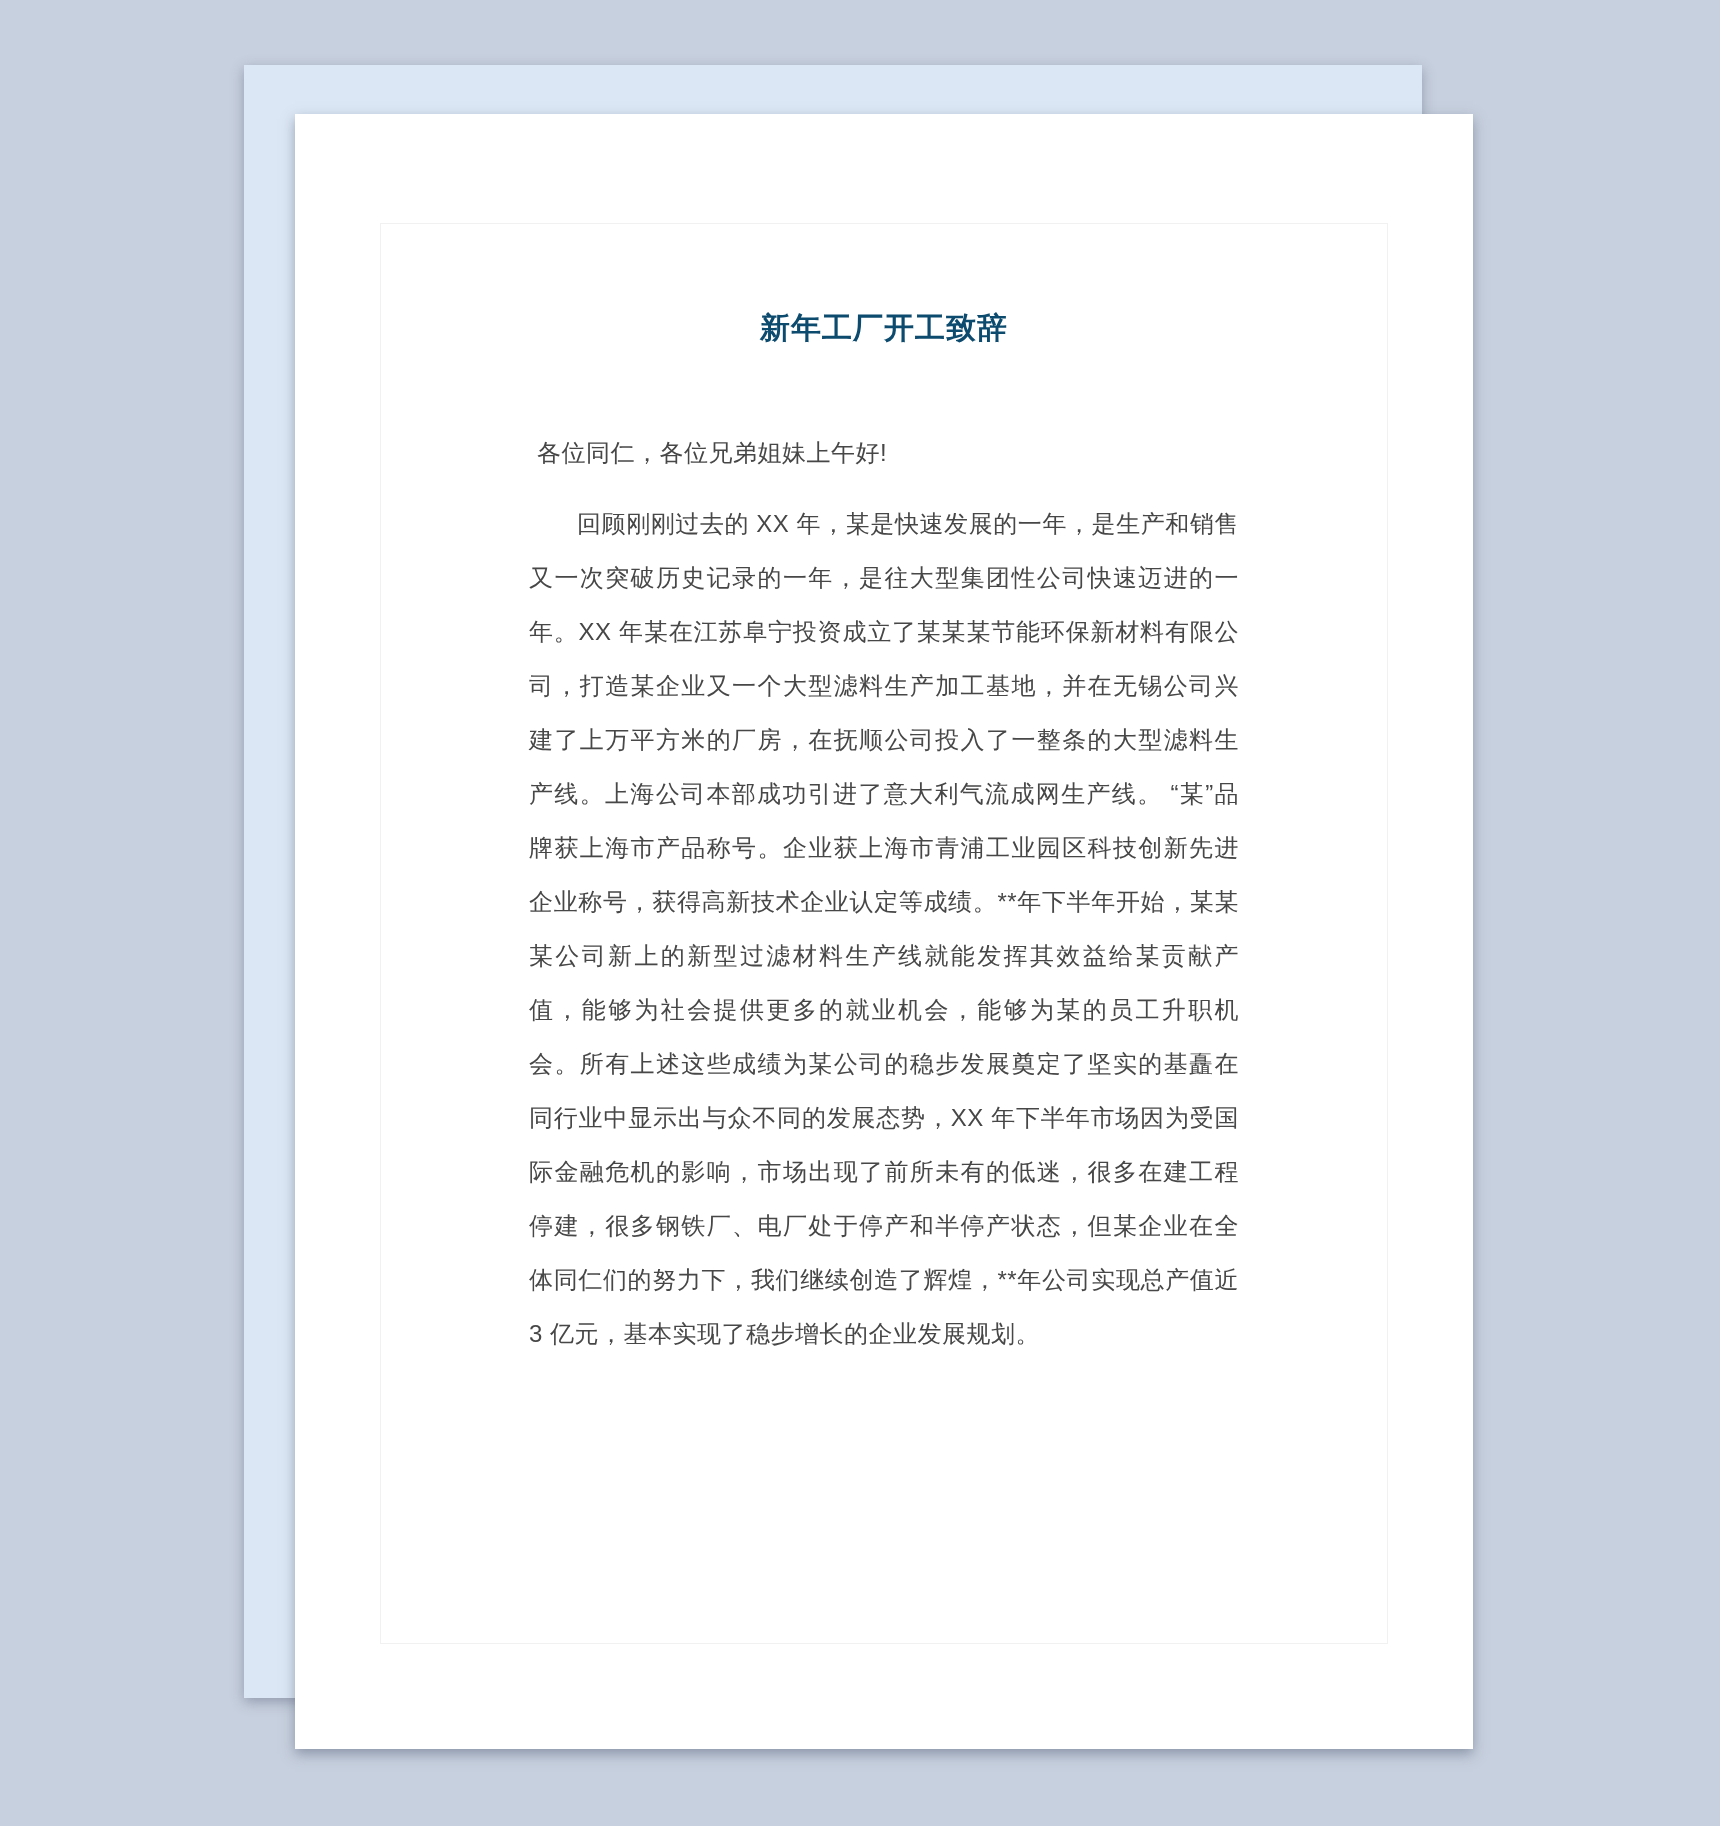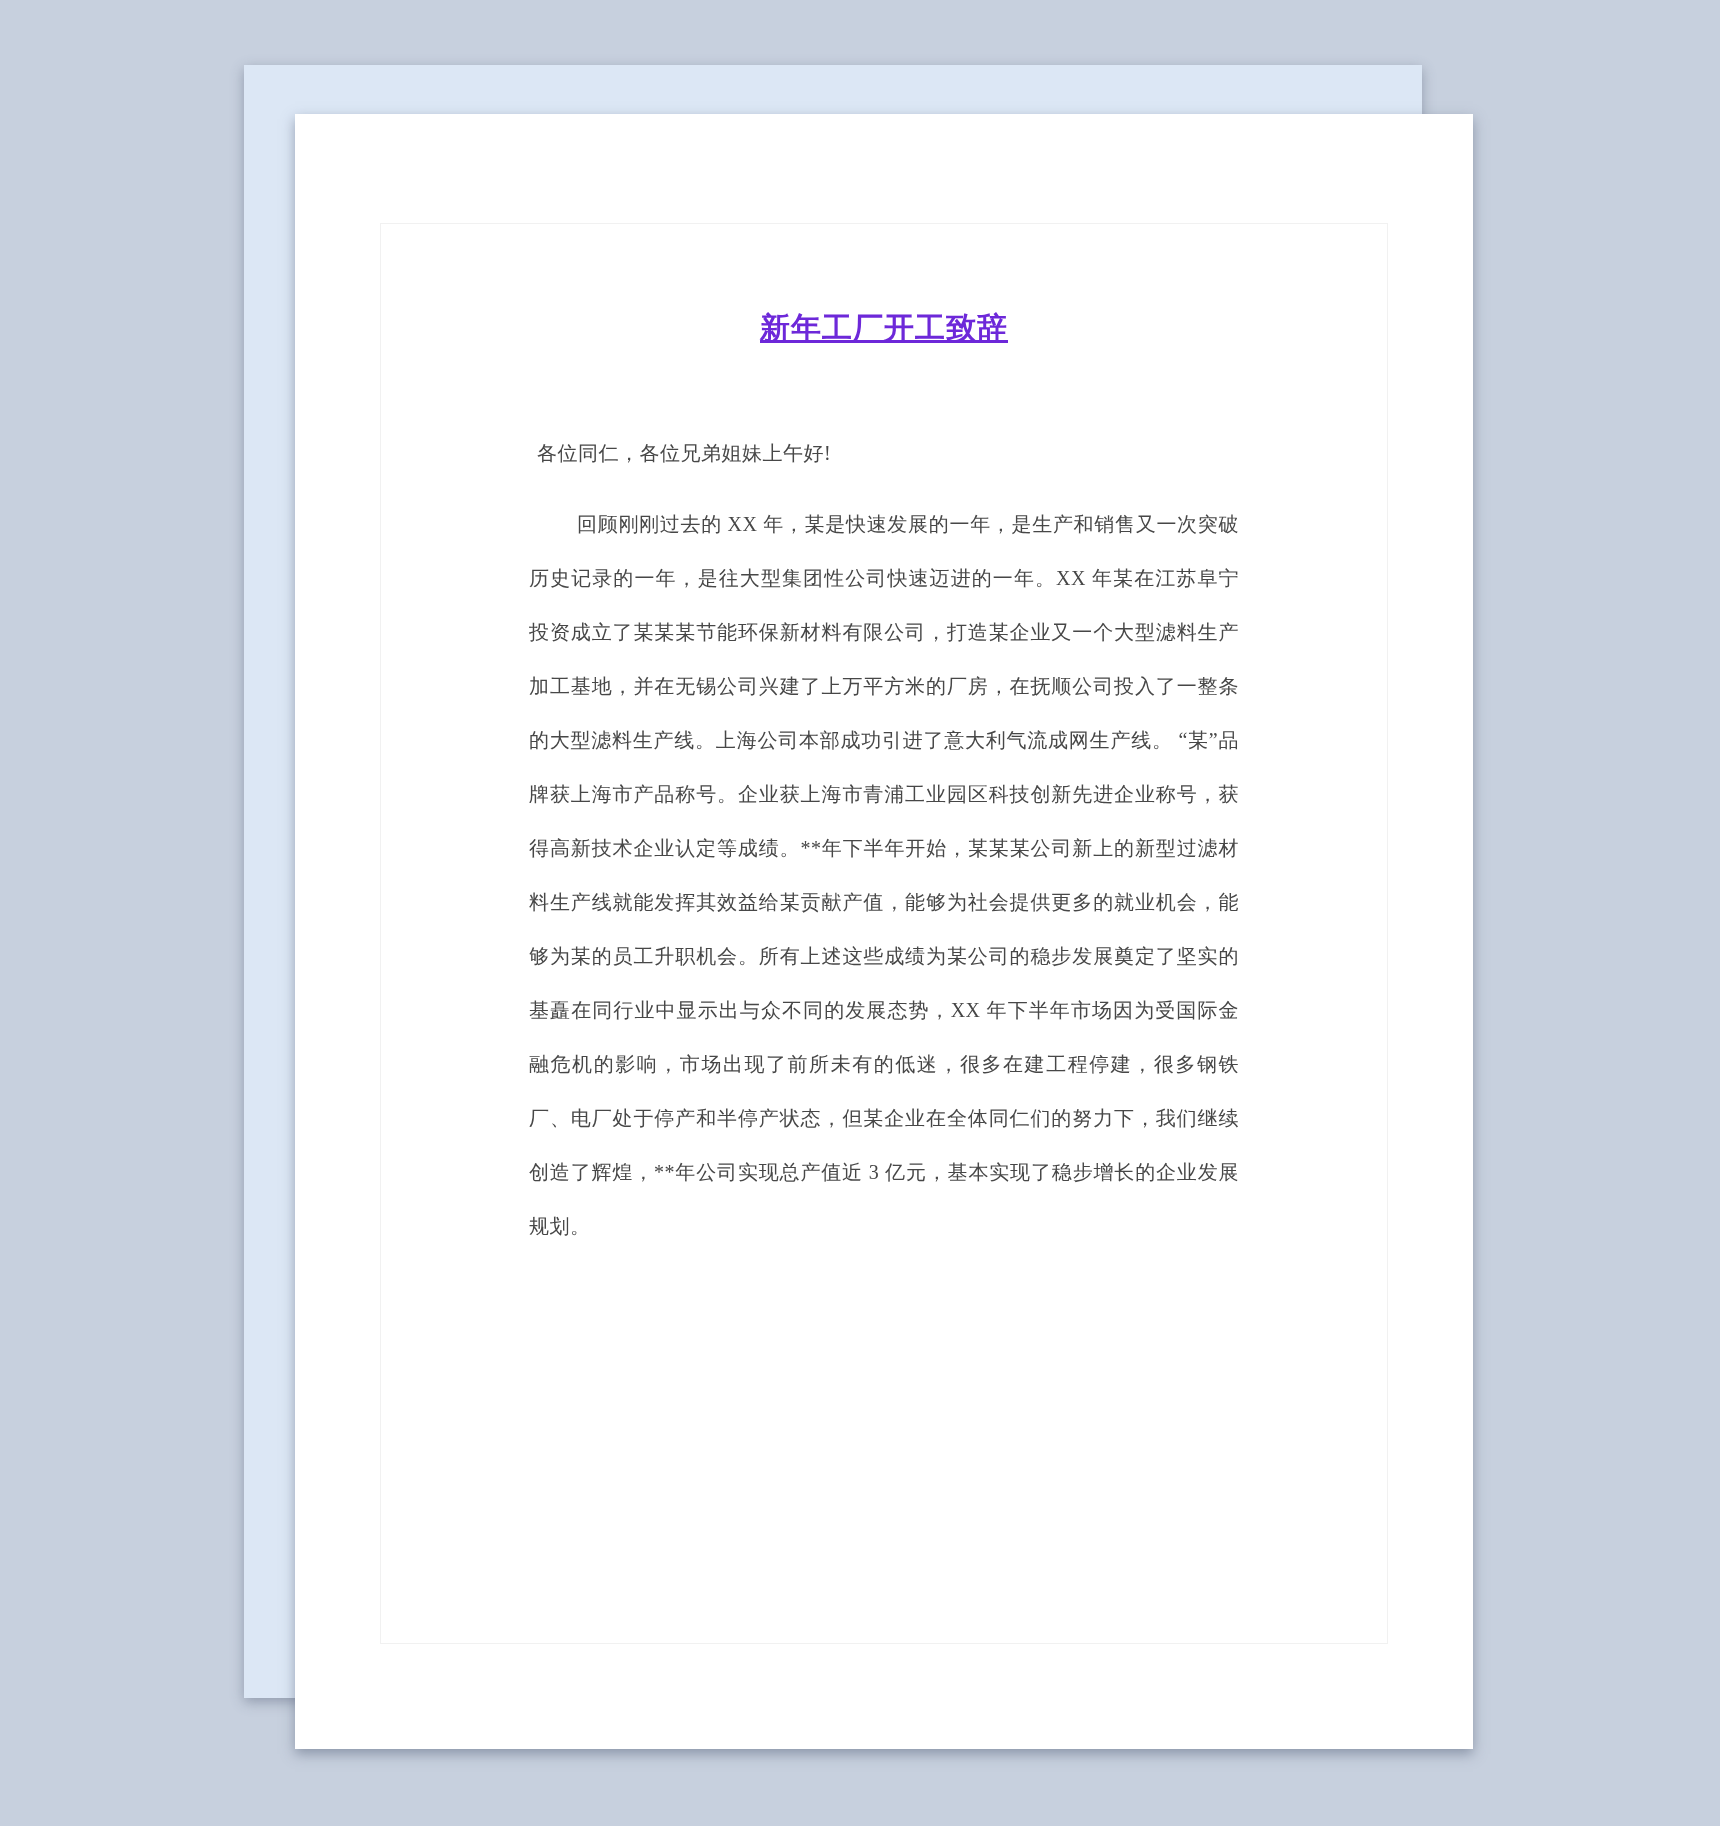--- a/index.html
+++ b/index.html
@@ -39,34 +39,32 @@
     right: 85px;
     bottom: 105px;
     border: 1px solid #f1f1f1;
     box-sizing: border-box;
     padding: 70px 148px 40px 148px;
   }
   .doc-title {
     text-align: center;
     font-size: 30px;
     font-weight: bold;
-    color: #6d28d9;
+    color: #0c4a6e;
     line-height: 40px;
     margin: 14px 0 78px 0;
     letter-spacing: 1px;
-    text-decoration: underline;
   }
   .para {
-    font-size: 20px;
+    font-size: 24px;
     color: #474747;
     line-height: 54px;
     text-align: justify;
     margin: 0 0 17px 0;
     letter-spacing: 0.5px;
-    font-family: Liberation Serif, serif;
   }
   .para.small-indent { text-indent: 8px; }
   .para.indent { text-indent: 48px; }
 </style>
 </head>
 <body>
 
 <div class="back-page"></div>
 
 <div class="front-page">

